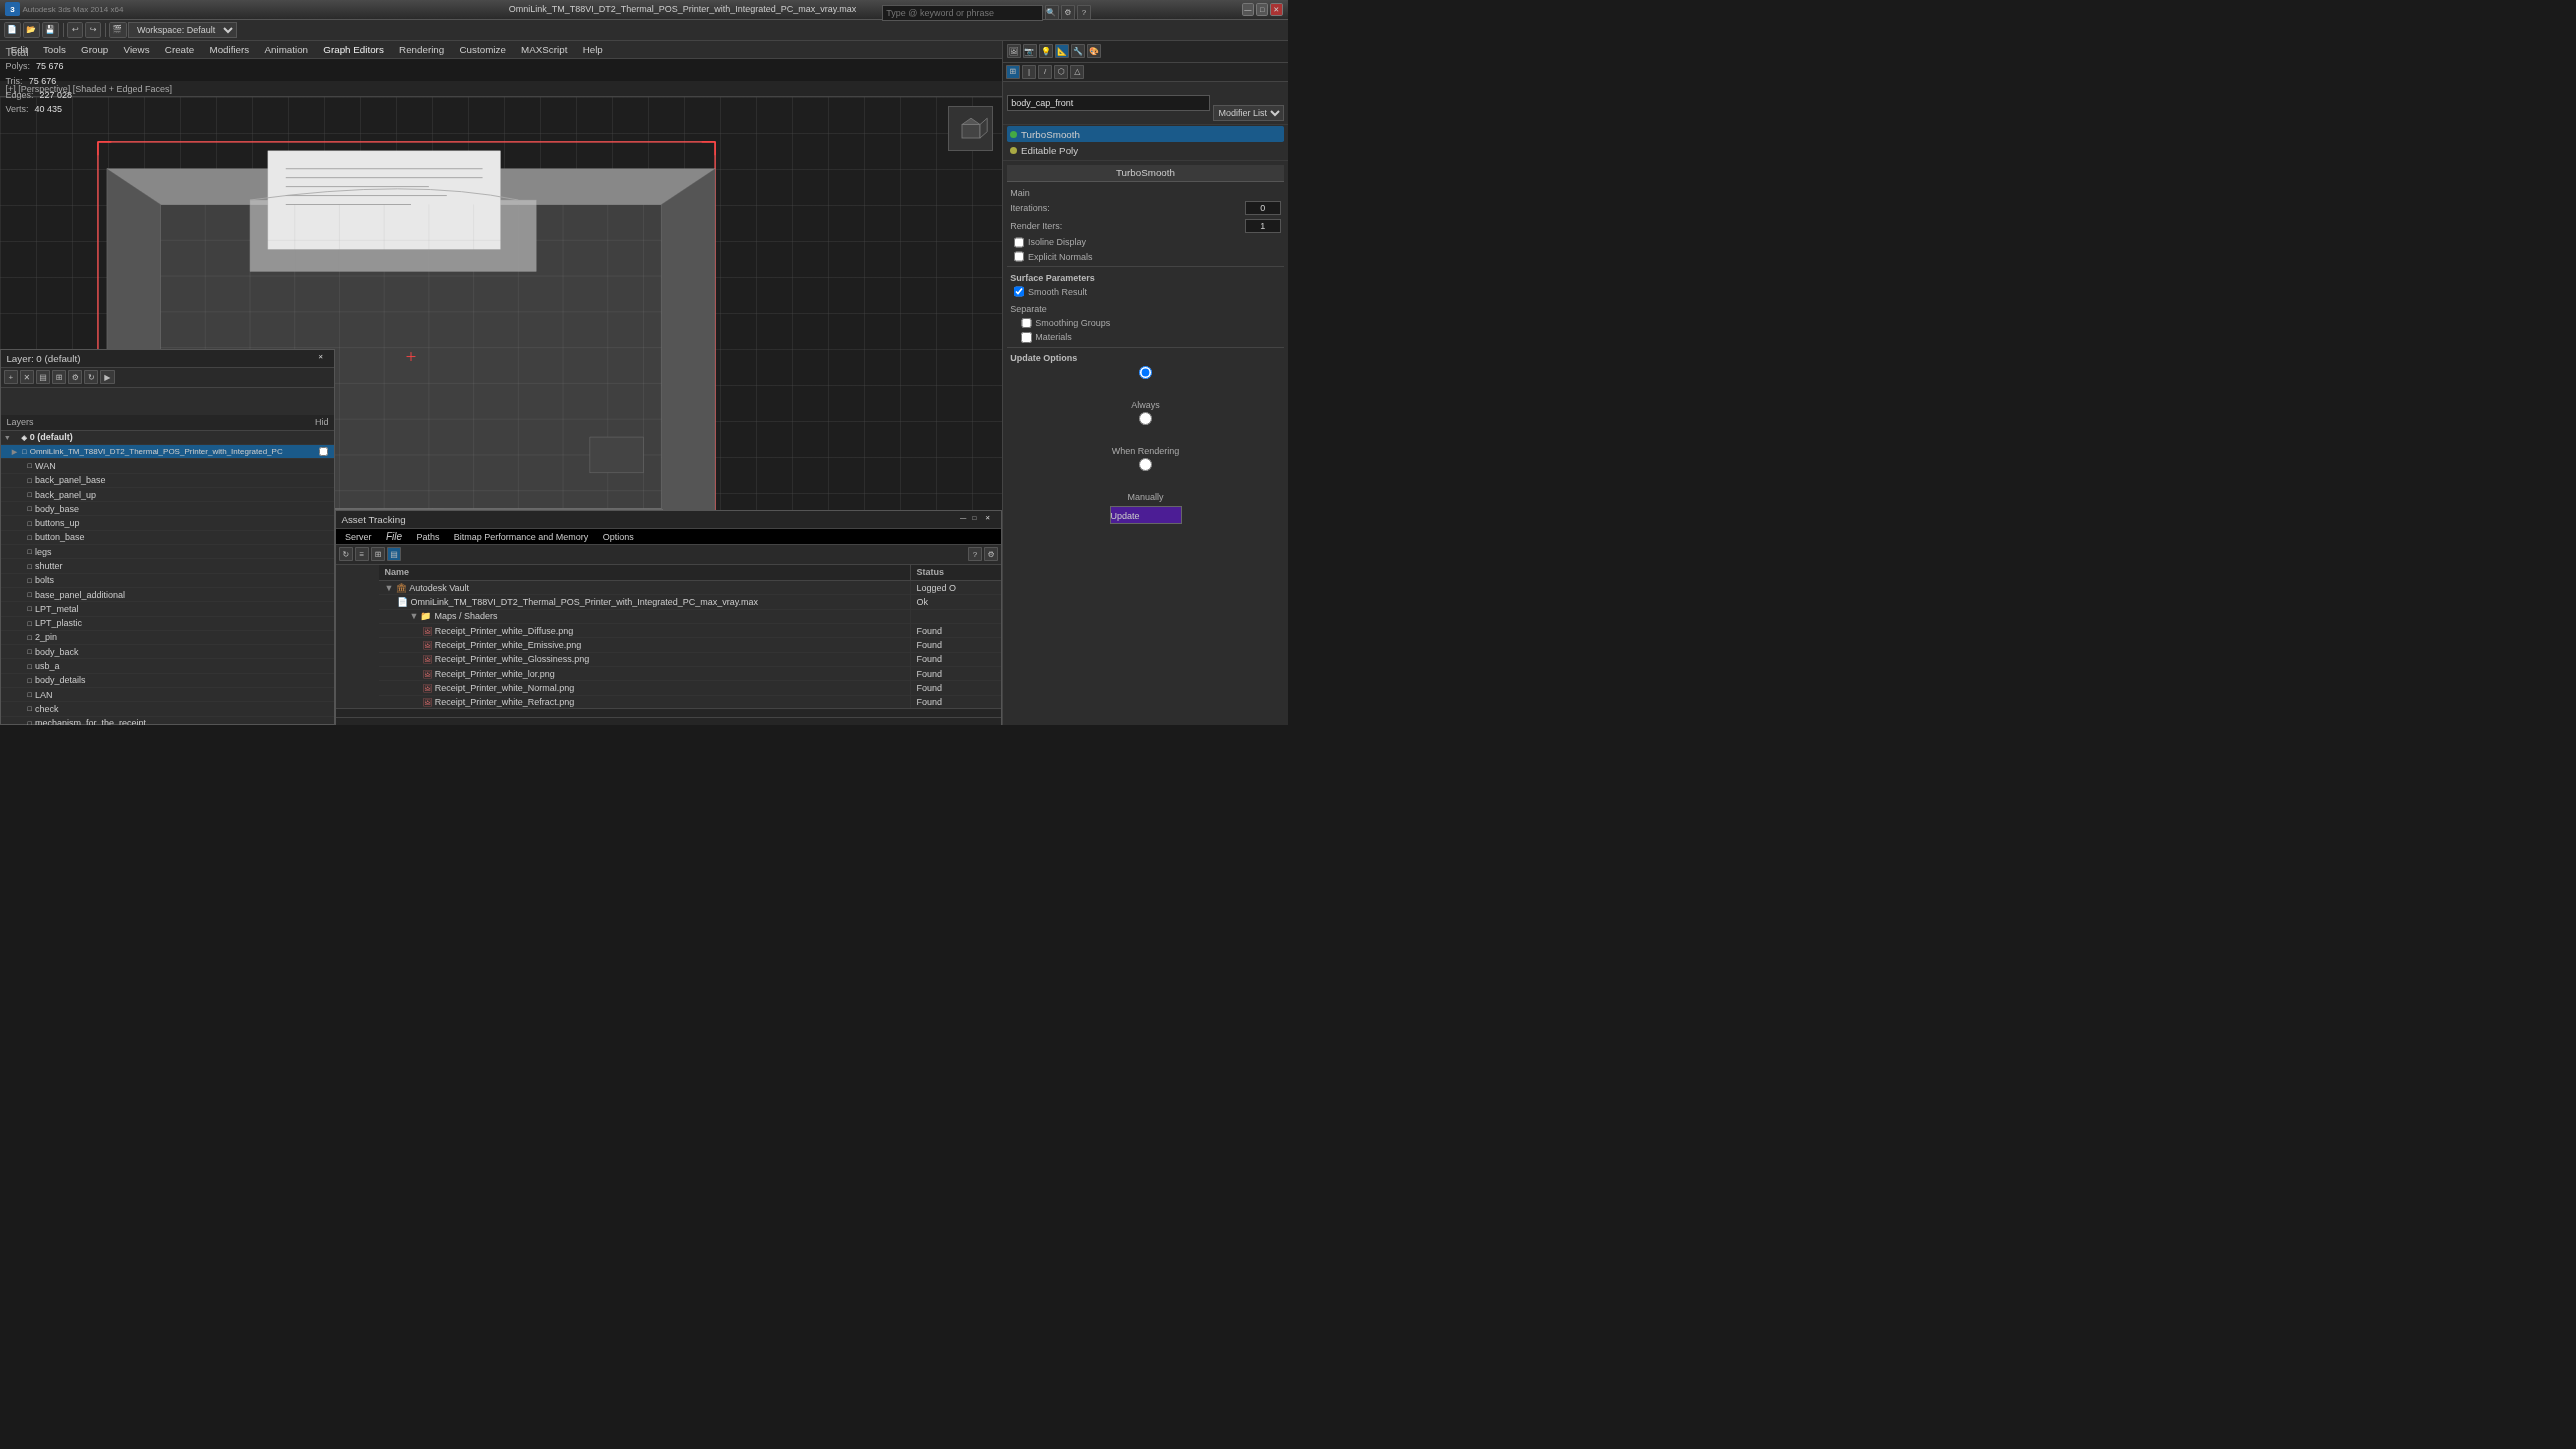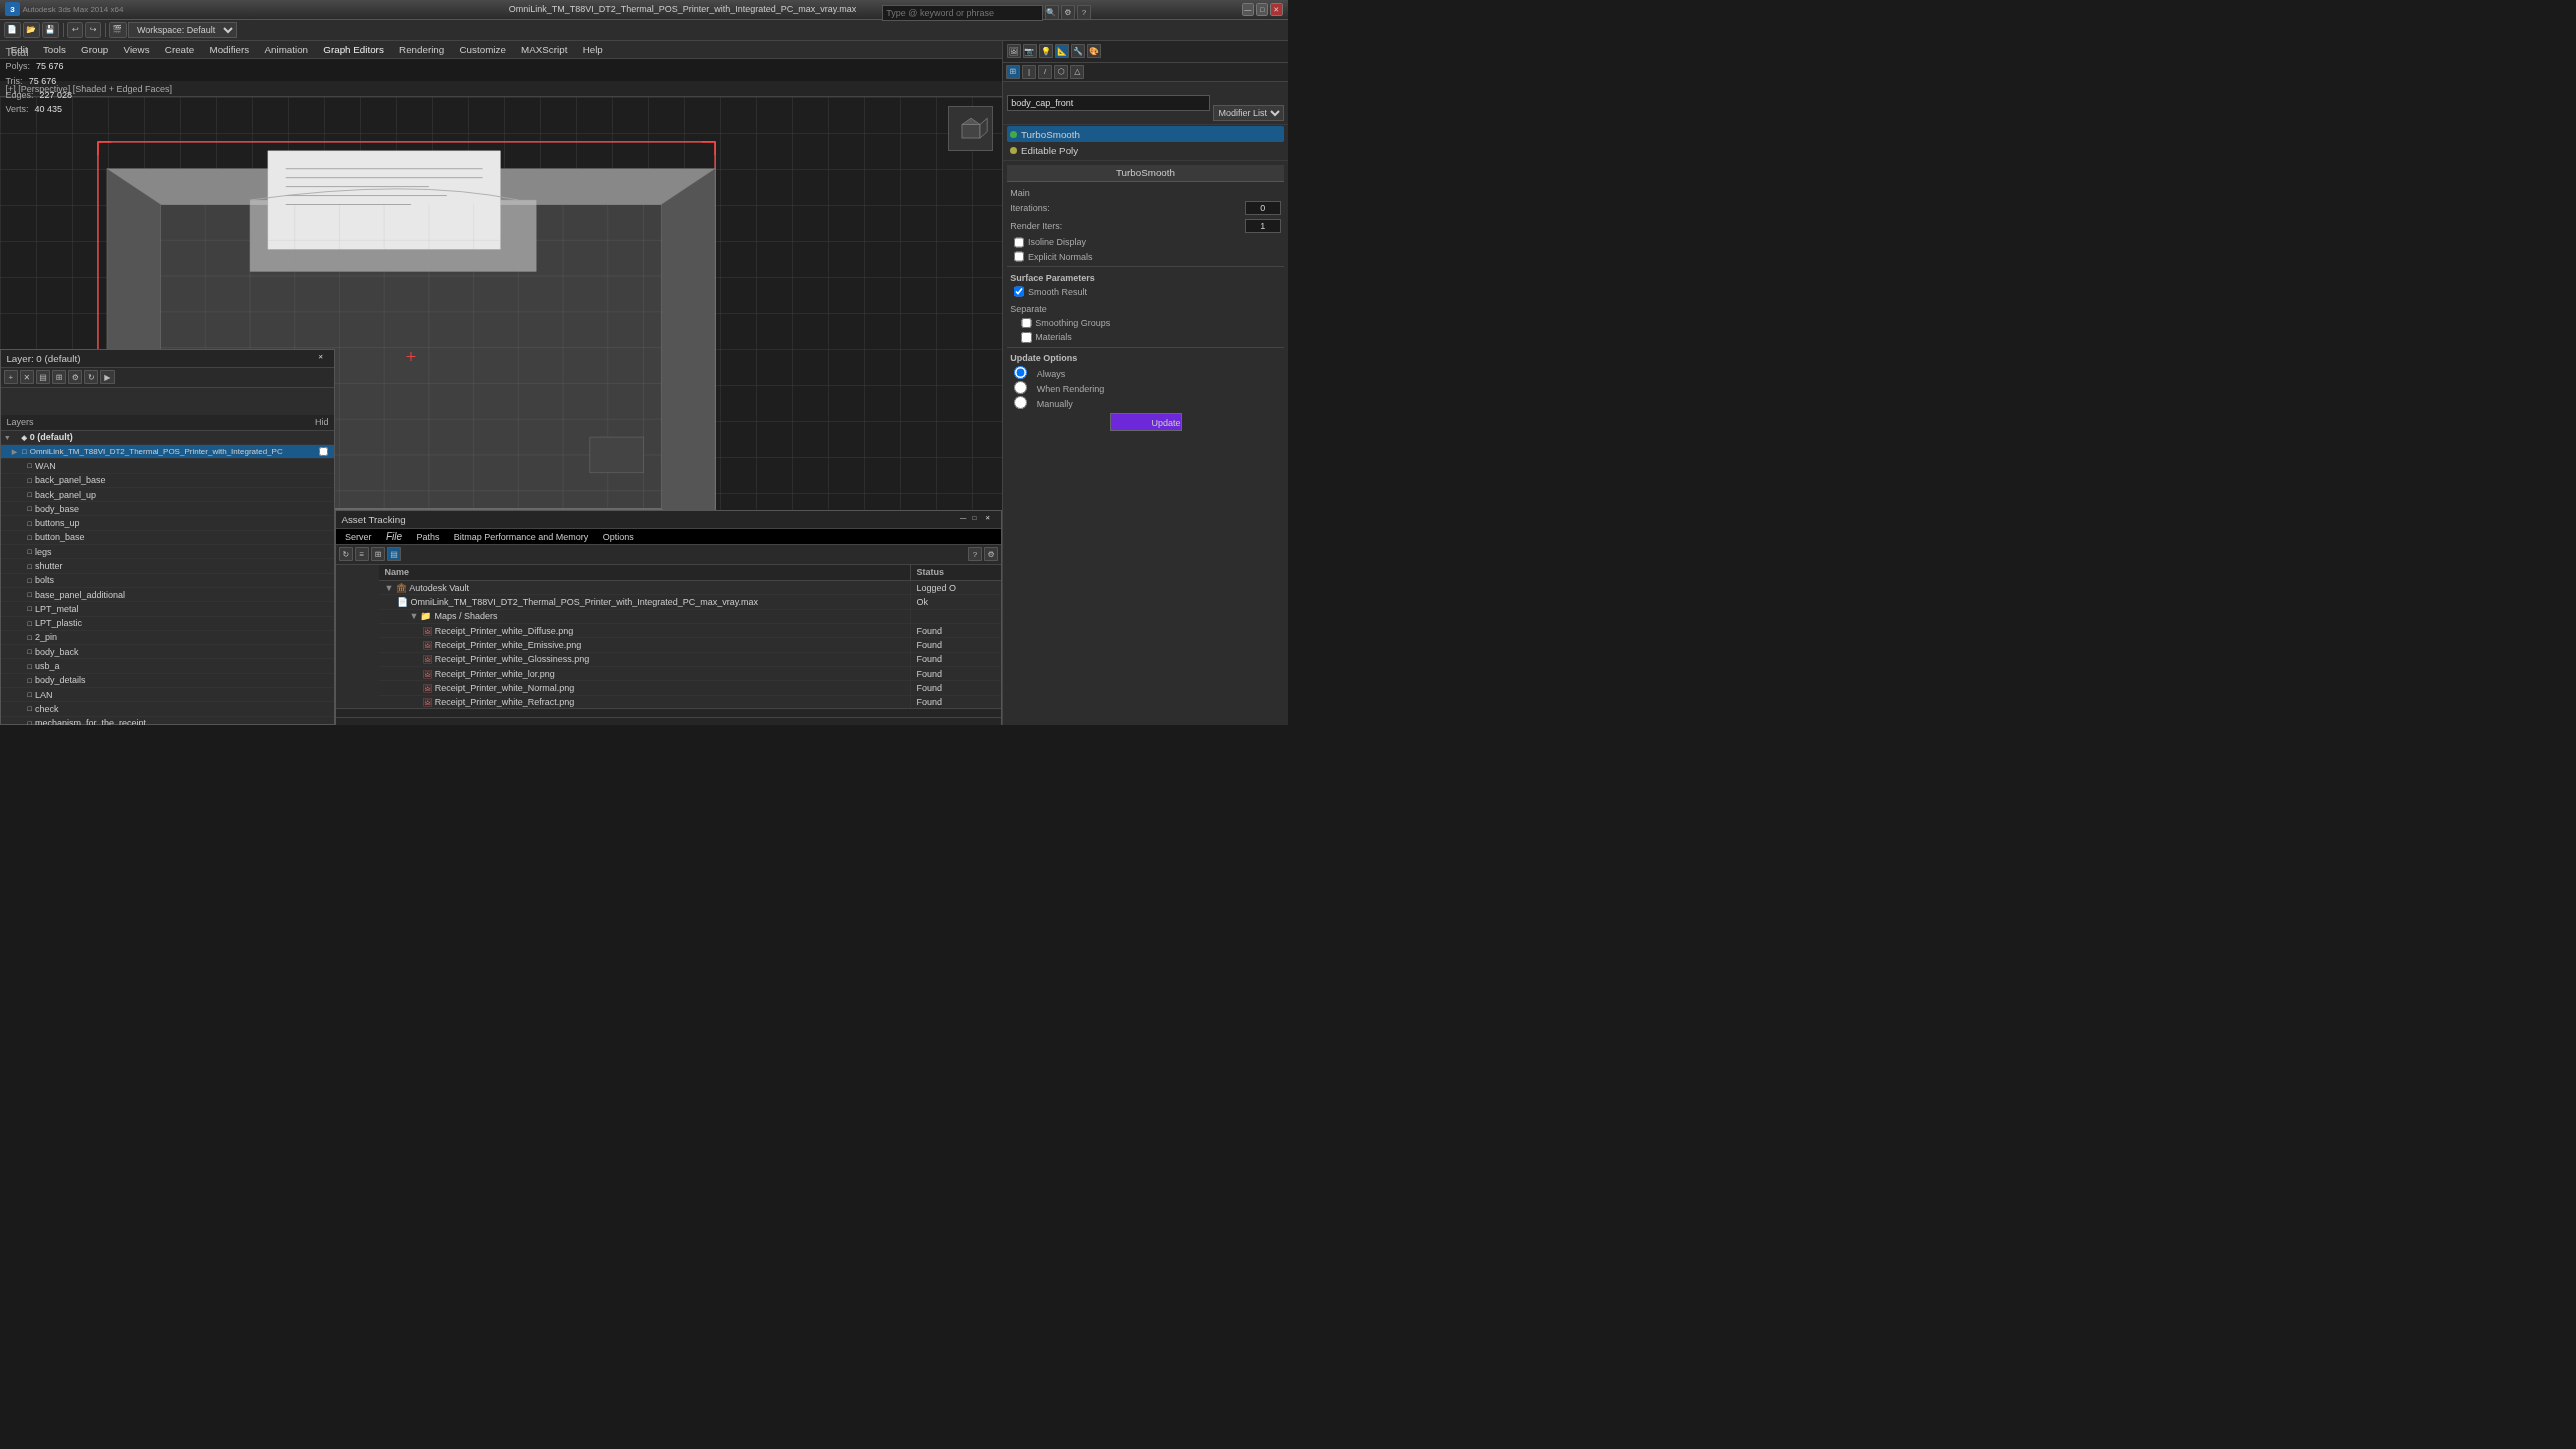--- a/index.html
+++ b/index.html
@@ -287,37 +287,38 @@
       cursor: pointer;
     }
     .section-label {
       font-size: 9px;
       color: #aaa;
       padding: 1.8px 3.6px;
       margin-top: 3.6px;
     }
     .radio-row {
       display: flex;
-      align-items: flex-end;
+      align-items: center;
       padding: 0.9px 7.2px;
-      gap: 10px;
+      gap: 21px;
       font-size: 9px;
       color: #aaa;
+      flex-direction: column;
     }
     .update-btn {
       display: block;
       margin: 3.6px auto;
       width: 72px;
       height: 18px;
-      background: #6d28d9;
+      background: #4c1d95;
       border: 0.9px solid #666;
       color: #ccc;
       font-size: 9px;
       cursor: pointer;
-      text-align: right;
+      text-align: left;
       line-height: 18px;
     }
 
     
     #layer-panel {
       position: absolute;
       top: 349px;
       left: 0;
       width: 335px;
       height: 376px;

